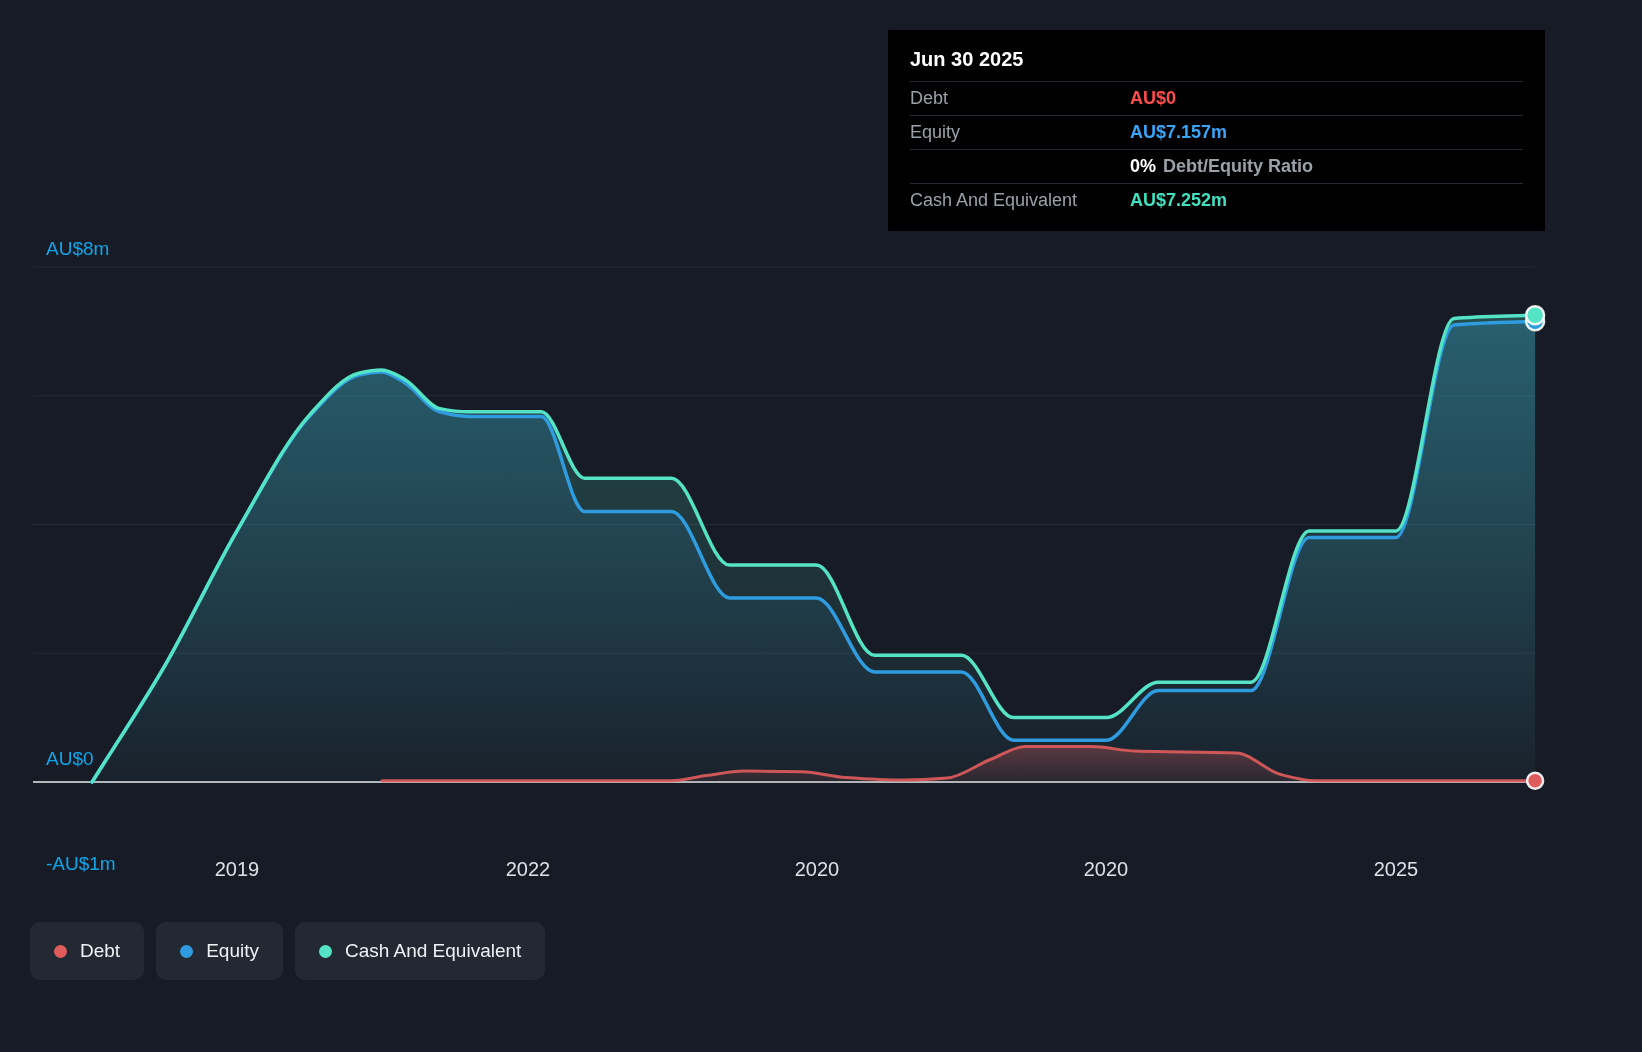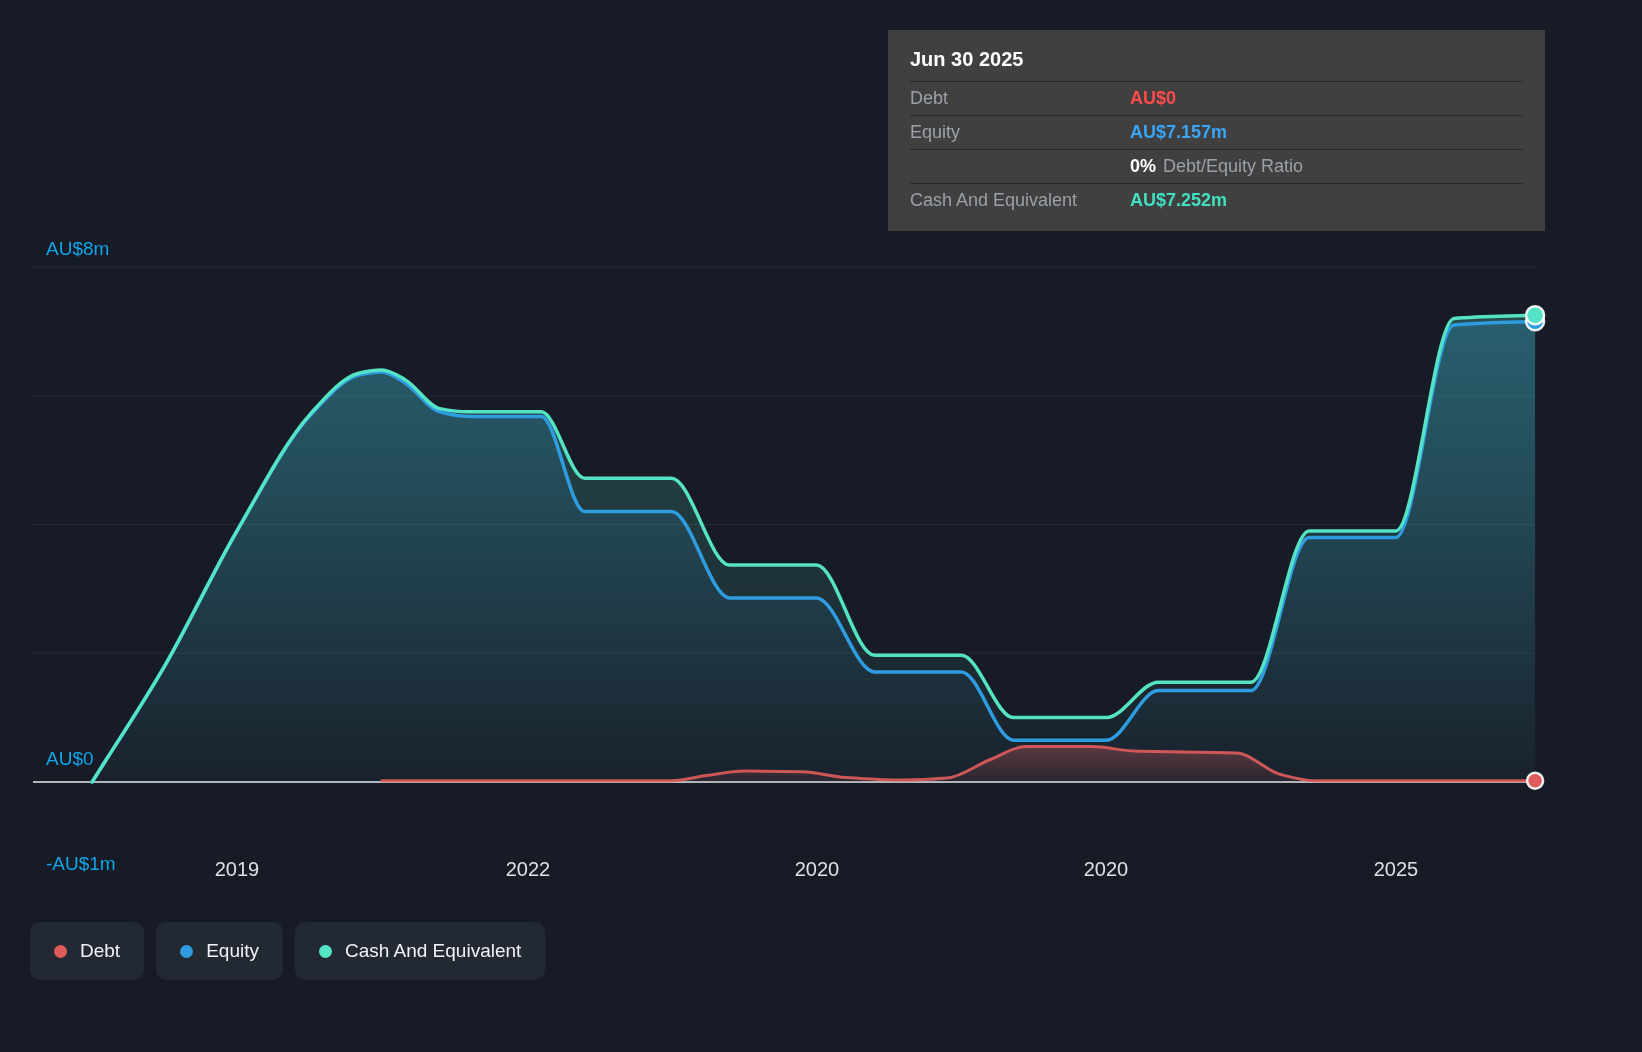--- a/index.html
+++ b/index.html
@@ -15,28 +15,28 @@
   .ylab{position:absolute;left:46px;color:#0ea5e9;font-size:19px;z-index:2;}
   #ylab-top{top:238px;}
   #ylab-zero{top:748px;}
   #ylab-neg{top:853px;}
   .xlab{position:absolute;top:858px;transform:translateX(-50%);color:#dde1e6;font-size:20px;z-index:2;}
   .x1{left:237px}.x2{left:528px}.x3{left:817px}.x4{left:1106px}.x5{left:1396px}
 
   
   #tooltip{
     position:absolute;left:888px;top:30px;width:657px;z-index:5;
-    background:#404040;box-sizing:border-box;padding:12px 22px 14px 22px;
+    background:#000000;box-sizing:border-box;padding:12px 22px 14px 22px;
   }
   .tt-title{color:#ffffff;font-size:20px;font-weight:700;padding:6px 0 10px 0;}
   .tt-row{display:flex;align-items:center;height:33px;border-top:1px solid #232831;font-size:18px;}
   .tt-label{flex:0 0 220px;color:#9aa1a9;}
   .tt-value{font-weight:700;}
   .tt-strong{color:#ffffff;font-weight:700;}
-  .tt-rest{color:#9aa1a9;font-weight:400;margin-left:7px;}
+  .tt-rest{color:#9aa1a9;font-weight:700;margin-left:7px;}
 
   
   #legend{position:absolute;left:30px;top:922px;display:flex;gap:12px;z-index:3;}
   .pill{
     display:flex;align-items:center;gap:13px;height:58px;padding:0 24px;
     background:#232933;border-radius:10px;cursor:pointer;
   }
   .dot{width:13px;height:13px;border-radius:50%;flex:0 0 13px;}
   .pill-label{color:#f0f2f5;font-size:19px;}
 </style>

